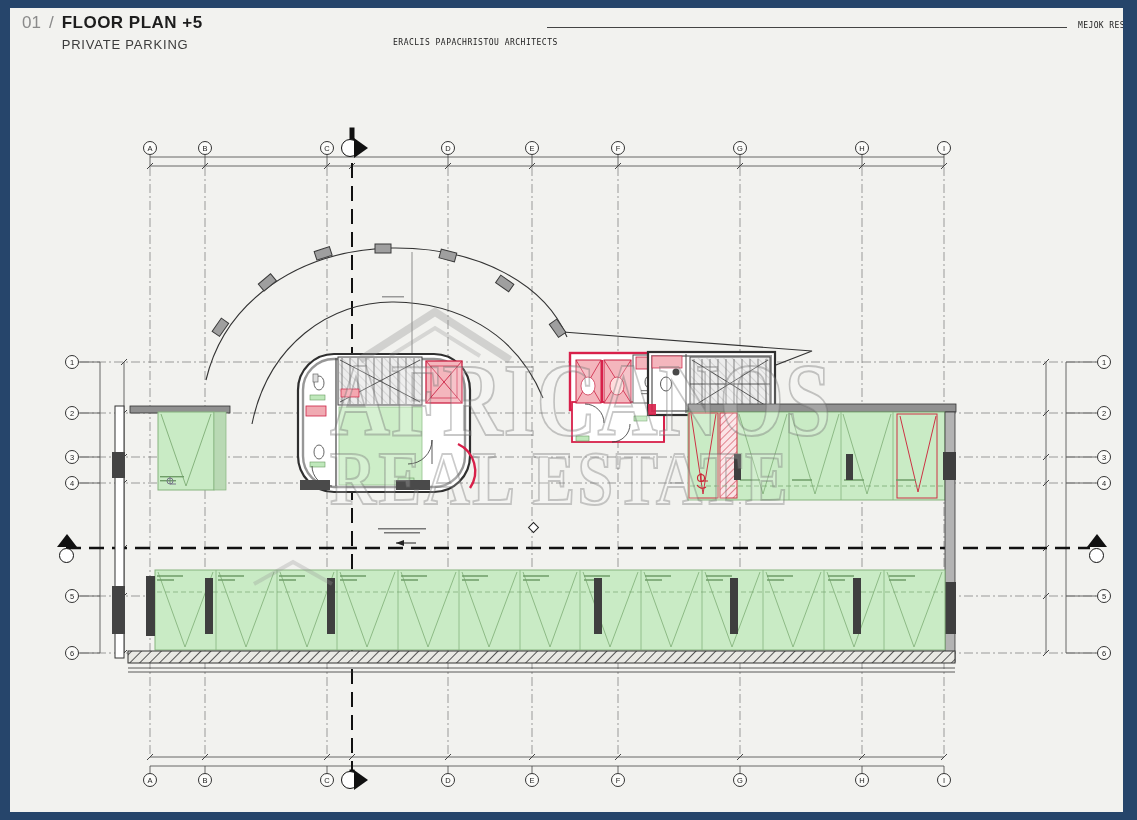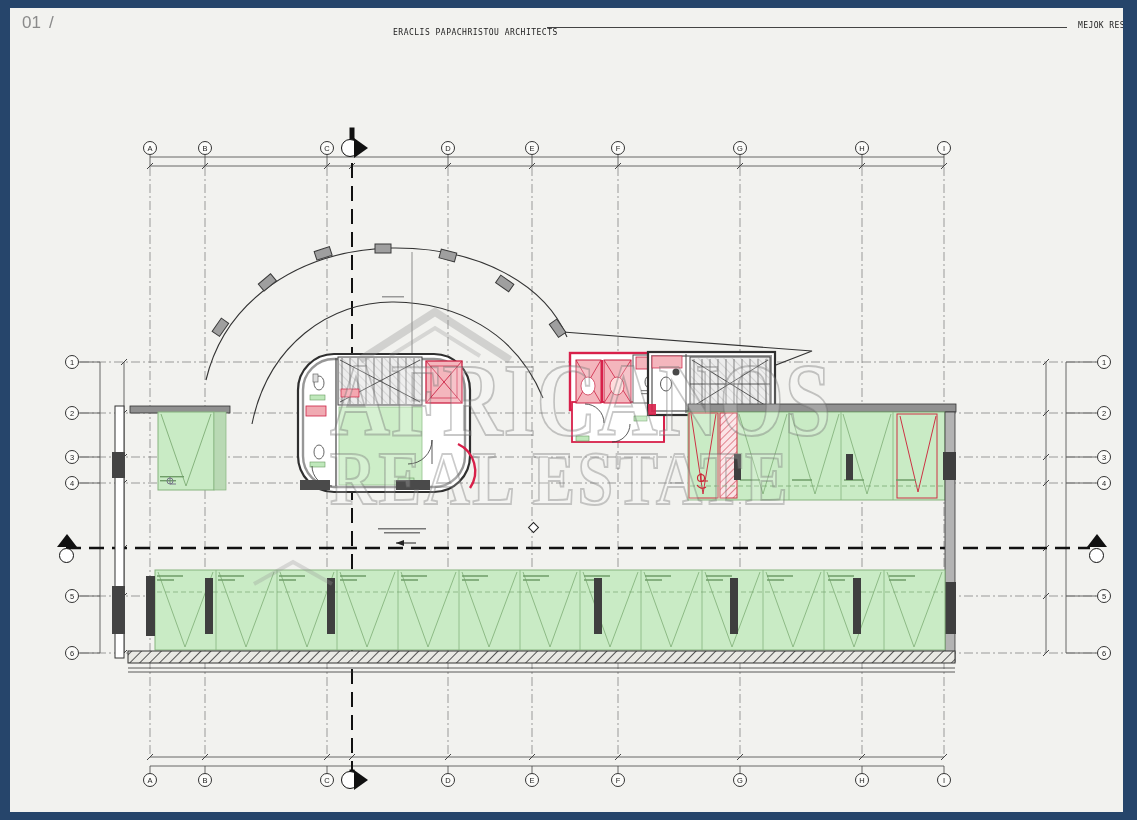--- a/index.html
+++ b/index.html
@@ -10,21 +10,21 @@
   .frame.top{left:0;top:0;width:1137px;height:8px;}
   .frame.left{left:0;top:0;width:10px;height:820px;}
   .frame.right{left:1123px;top:0;width:14px;height:820px;}
   .frame.bottom{left:0;top:812px;width:1137px;height:8px;}
   
   .hdr{position:absolute;left:22px;top:13px;display:flex;gap:8px;z-index:6;}
   .hdr .num{font-size:17px;color:#8a8a8a;}
   .hdr .slash{font-size:17px;color:#8a8a8a;}
   .hdr .ttl{font-size:17px;font-weight:bold;color:#1d1d1d;letter-spacing:.5px;}
   .hdr .sub{font-size:13px;color:#3c3c3c;margin-top:4px;letter-spacing:.8px;}
-  .arch{position:absolute;left:393px;top:28px;font:8px "DejaVu Sans Mono",monospace;
+  .arch{position:absolute;left:393px;top:38px;font:8px "DejaVu Sans Mono",monospace;
         letter-spacing:.5px;color:#222;z-index:6;}
   .arch-line{position:absolute;left:547px;top:27px;width:520px;height:1px;background:#444;z-index:6;}
   .proj{position:absolute;left:1078px;top:21px;font:8px "DejaVu Sans Mono",monospace;
         letter-spacing:.4px;color:#222;z-index:6;white-space:nowrap;}
   
   .gbub{position:absolute;width:14px;height:14px;border:1px solid #333;border-radius:50%;
         background:#fcfcfa;font:7.5px/14px "Liberation Sans",sans-serif;text-align:center;
         color:#222;z-index:6;box-sizing:border-box;}
   
   .smk-circ{position:absolute;width:18px;height:18px;border:1.3px solid #111;border-radius:50%;
@@ -50,20 +50,24 @@
 <body>
 
 <div class="frame top"></div>
 <div class="frame left"></div>
 <div class="frame right"></div>
 <div class="frame bottom"></div>
 
 <div class="hdr">
   <span class="num">01</span>
   <span class="slash">/</span>
+  <div>
+    <div class="ttl">FLOOR PLAN +5</div>
+    <div class="sub">PRIVATE PARKING</div>
+  </div>
 </div>
 <div class="arch">ERACLIS PAPACHRISTOU ARCHITECTS</div>
 <div class="arch-line"></div>
 <div class="proj">MEJOK RES</div>
 
 <svg class="plan" width="1137" height="820" viewBox="0 0 1137 820">
   <defs>
     <pattern id="hatchWall" width="7" height="7" patternUnits="userSpaceOnUse" patternTransform="rotate(45)">
       <rect width="7" height="7" fill="#e9e9e4"></rect>
       <line x1="0" y1="0" x2="0" y2="7" stroke="#555" stroke-width="2"></line>

